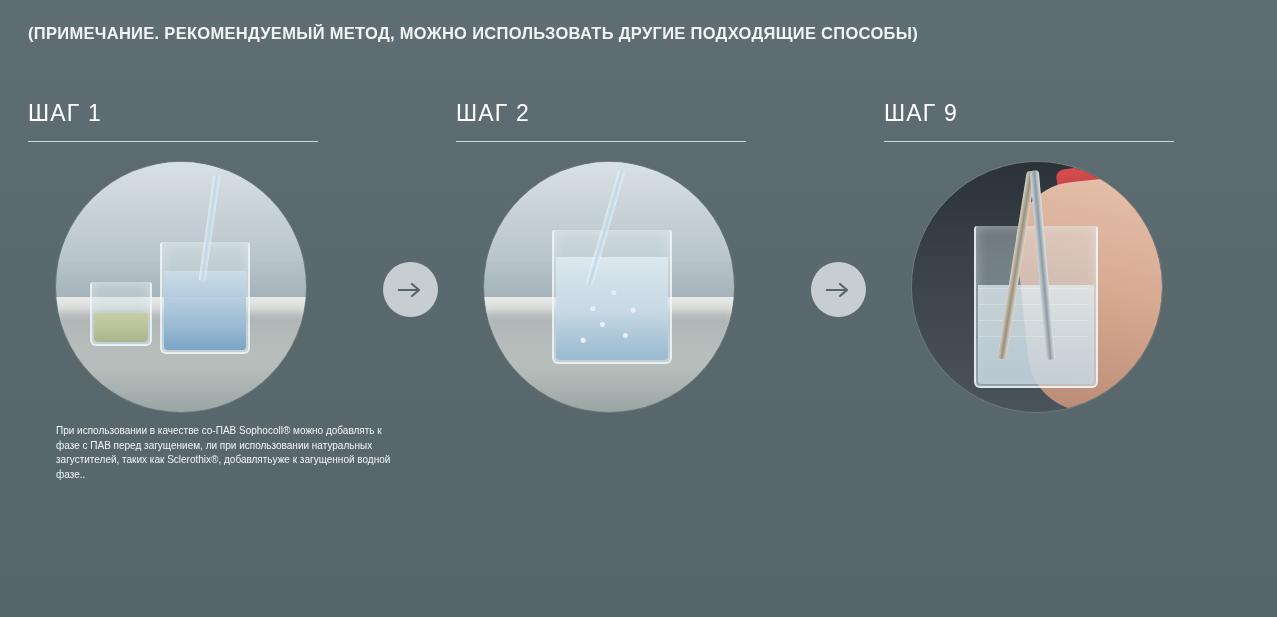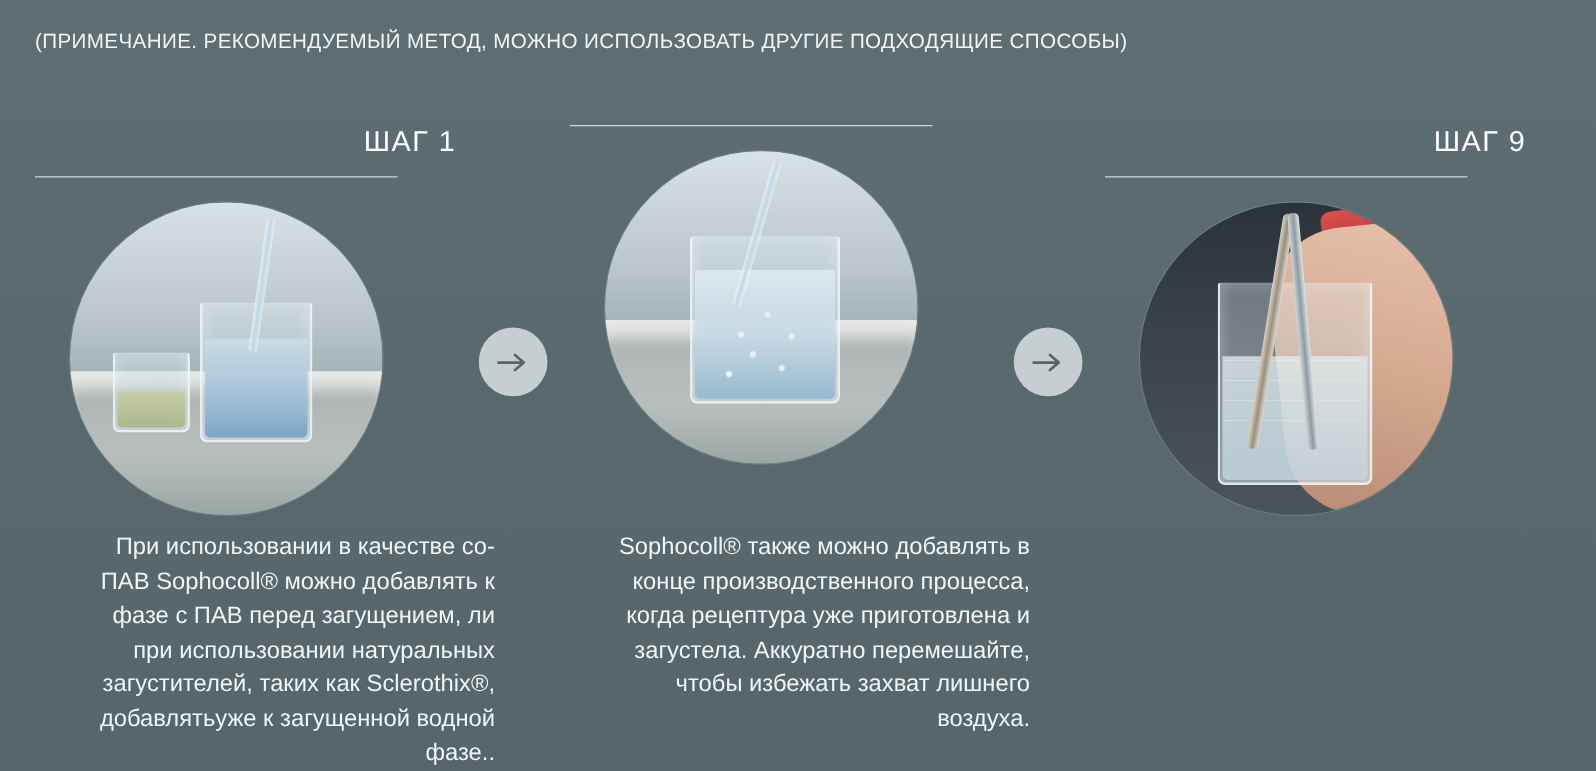--- a/index.html
+++ b/index.html
@@ -28,36 +28,36 @@
   }
 
   .note {
     position: absolute;
     top: 24px;
     left: 28px;
     font-size: 16.5px;
     letter-spacing: 0.3px;
     color: #f2f4f4;
     white-space: nowrap;
+    font-weight: bold;
   }
 
   .steps {
     position: absolute;
     top: 100px;
     left: 28px;
     width: 1221px;
     display: flex;
     flex-direction: row;
     align-items: flex-start;
   }
 
   .step {
     width: 337px;
     position: relative;
-    text-align: right;
   }
 
   .step-title {
     font-size: 23px;
     letter-spacing: 1.2px;
     color: #ffffff;
     padding-bottom: 14px;
   }
   .step-rule {
     height: 1px;
@@ -232,21 +232,21 @@
     display: flex;
     align-items: center;
     justify-content: center;
   }
   .arrow svg { display: block; }
 
   .caption {
     position: absolute;
     top: 324px;
     width: 340px;
-    font-size: 19px;
+    font-size: 10px;
     line-height: 1.45;
     color: #f1f4f4;
   }
   .cap-1 { left: 28px; }
   .cap-2 { left: 28px; }
   .cap-3 { left: 28px; }
 </style>
 </head>
 <body>
 
@@ -280,36 +280,36 @@
       <div class="caption cap-1">При использовании в качестве со-ПАВ Sophocoll® можно добавлять к фазе с ПАВ перед загущением, ли при использовании натуральных загустителей, таких как Sclerothix®, добавлятьуже  к загущенной водной фазе..</div>
     </div>
 
     <div class="arrow">
       <svg width="26" height="16" viewBox="0 0 26 16" aria-hidden="true">
         <path d="M0 8 H20 M14 2 L21 8 L14 14" fill="none" stroke="#55656a" stroke-width="2.2" stroke-linecap="round" stroke-linejoin="round"></path>
       </svg>
     </div>
 
     <div class="step">
+      <div class="step-title">ШАГ 2</div>
       <div class="step-rule"></div>
       <div class="photo-wrap">
         <div class="photo">
           <div class="scene">
             <div class="s1-window"></div>
             <div class="bench"></div>
             <div class="bench-shadow"></div>
             <div class="beaker s2-big">
               <div class="liquid"></div>
               <div class="s2-bubbles"></div>
             </div>
             <div class="pipette s2-pip"></div>
           </div>
         </div>
       </div>
-      <div class="caption cap-2">Sophocoll® также можно добавлять в конце производственного процесса, когда рецептура уже приготовлена и загустела. Аккуратно перемешайте, чтобы избежать захват лишнего воздуха.</div>
     </div>
 
     <div class="arrow">
       <svg width="26" height="16" viewBox="0 0 26 16" aria-hidden="true">
         <path d="M0 8 H20 M14 2 L21 8 L14 14" fill="none" stroke="#55656a" stroke-width="2.2" stroke-linecap="round" stroke-linejoin="round"></path>
       </svg>
     </div>
 
     <div class="step">
       <div class="step-title">ШАГ 9</div>

